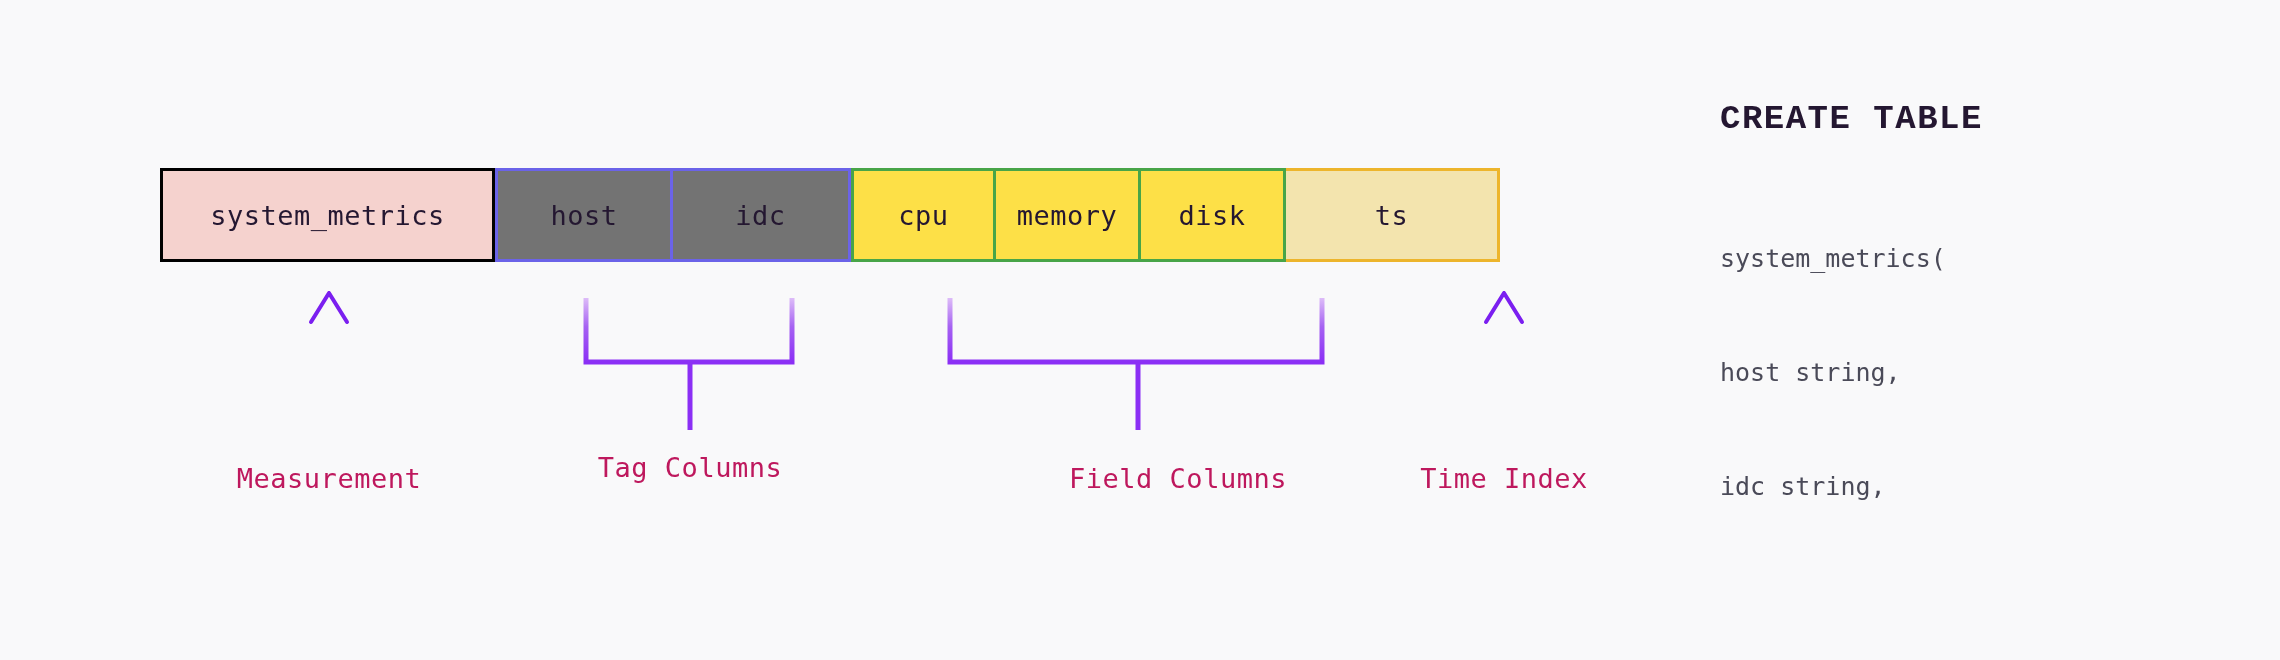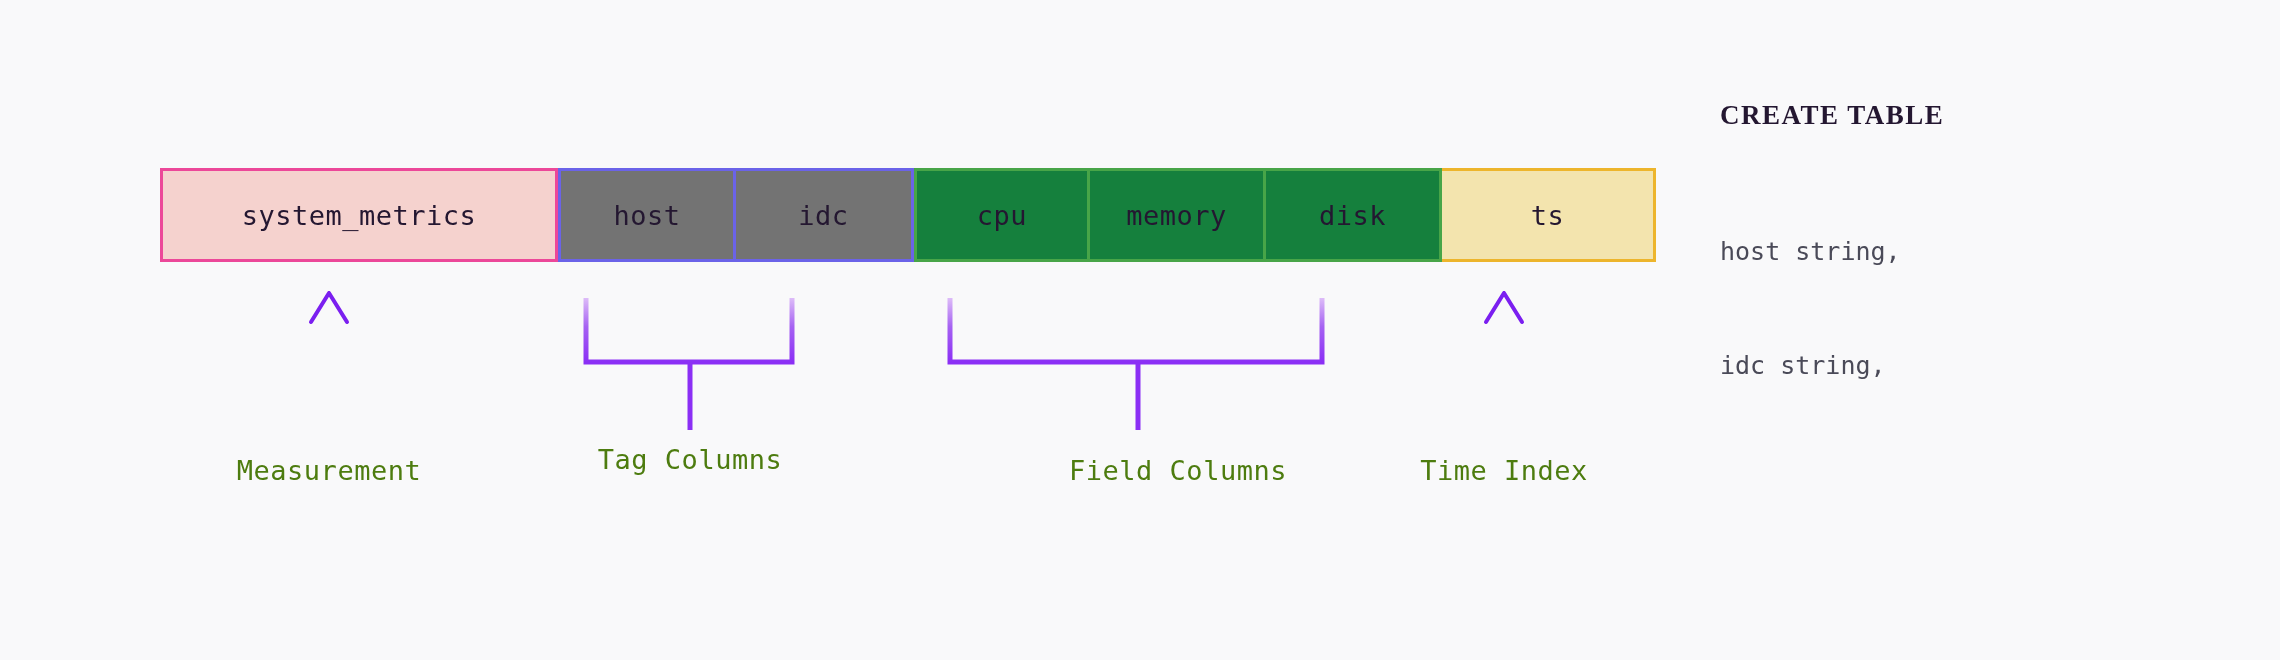--- a/index.html
+++ b/index.html
@@ -33,34 +33,34 @@
     display: flex;
     align-items: center;
     justify-content: center;
     font-family: "DejaVu Sans Mono", "Liberation Mono", monospace;
     font-size: 27px;
     color: #241731;
     letter-spacing: 0.5px;
     white-space: nowrap;
   }
   .cell.measurement {
-    width: 398px;
+    width: 335px;
     background: #f5d2ce;
-    border: 3px solid #ec4899;
+    border: 3px solid #000000;
   }
   .cell.tag {
     width: 178px;
     background: #737373;
     border: 3px solid #6b63e8;
     border-left-width: 0;
   }
   .cell.tag.first { border-left-width: 3px; }
   .cell.field {
-    width: 176px;
-    background: #15803d;
+    width: 145px;
+    background: #fde047;
     border: 3px solid #48a548;
     border-left-width: 0;
   }
   .cell.field.first { border-left-width: 3px; }
   .cell.timeindex {
     width: 214px;
     background: #f3e4ae;
     border: 3px solid #edb52c;
     border-left-width: 0;
   }
@@ -73,36 +73,37 @@
     width: 2280px;
     height: 660px;
     pointer-events: none;
   }
 
   
   .axis-label {
     position: absolute;
     font-family: "DejaVu Sans Mono", "Liberation Mono", monospace;
     font-size: 27px;
-    color: #4d7c0f;
+    color: #be185d;
     white-space: nowrap;
     transform: translateX(-50%);
     letter-spacing: 0.5px;
+    margin-top: 8px;
   }
 
   
   #ddl-panel {
     position: absolute;
     left: 1720px;
     top: 100px;
     width: 520px;
   }
   #ddl-title {
-    font-family: Liberation Serif, serif;
-    font-size: 27px;
+    font-family: Liberation Mono, monospace;
+    font-size: 34px;
     font-weight: bold;
     color: #241731;
     letter-spacing: 1.5px;
     margin: 0 0 26px 0;
     white-space: nowrap;
   }
   #ddl-code {
     font-family: "DejaVu Sans Mono", "Liberation Mono", monospace;
     font-size: 25px;
     line-height: 38px;
@@ -182,20 +183,21 @@
   </svg>
 
   <div class="axis-label" style="left:329px; top:455px;">Measurement</div>
   <div class="axis-label" style="left:690px; top:444px;">Tag Columns</div>
   <div class="axis-label" style="left:1178px; top:455px;">Field Columns</div>
   <div class="axis-label" style="left:1504px; top:455px;">Time Index</div>
 
   <div id="ddl-panel">
     <div id="ddl-title">CREATE TABLE</div>
     <div id="ddl-code">
+      <span class="ln"><span>system_metrics(</span><span class="kw"></span></span>
       <span class="ln"><span>host string,</span><span class="kw"></span></span>
       <span class="ln"><span>idc string,</span><span class="kw"></span></span>
       
       
       
       
     </div>
   </div>
 
 </div>

